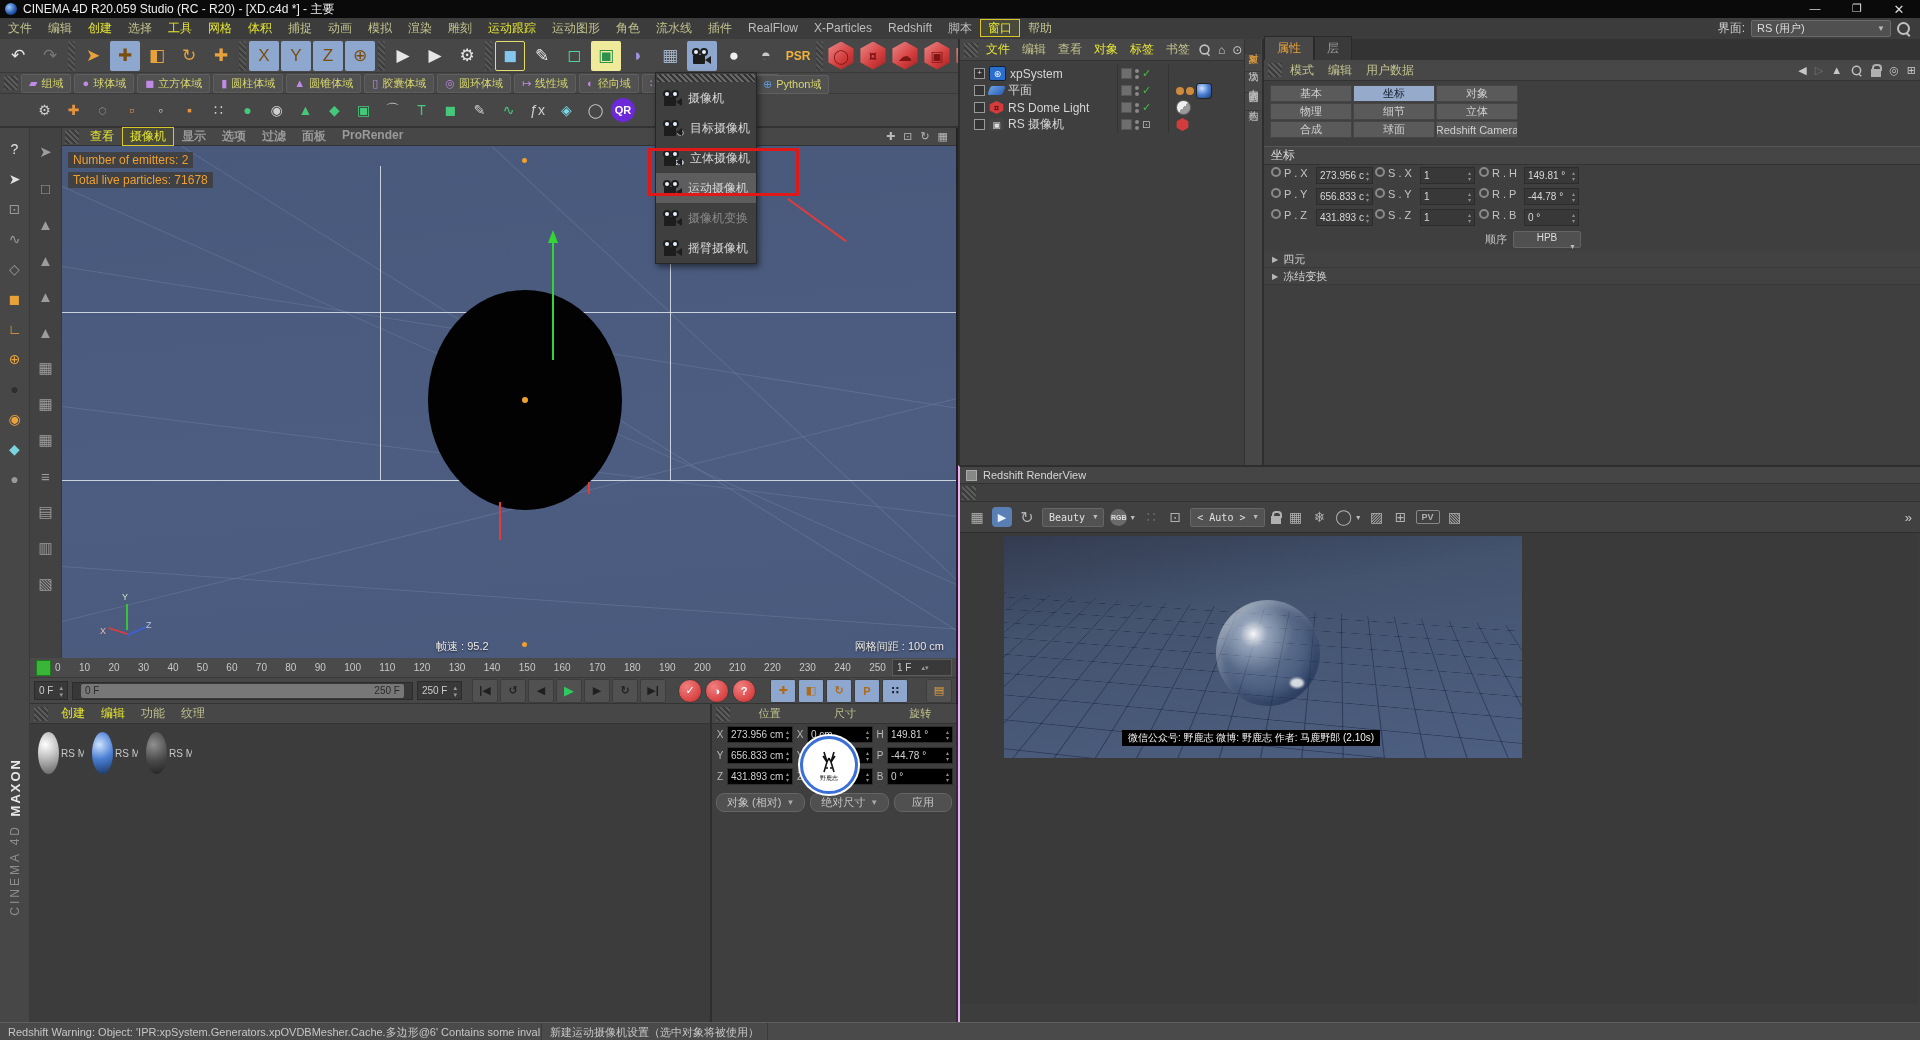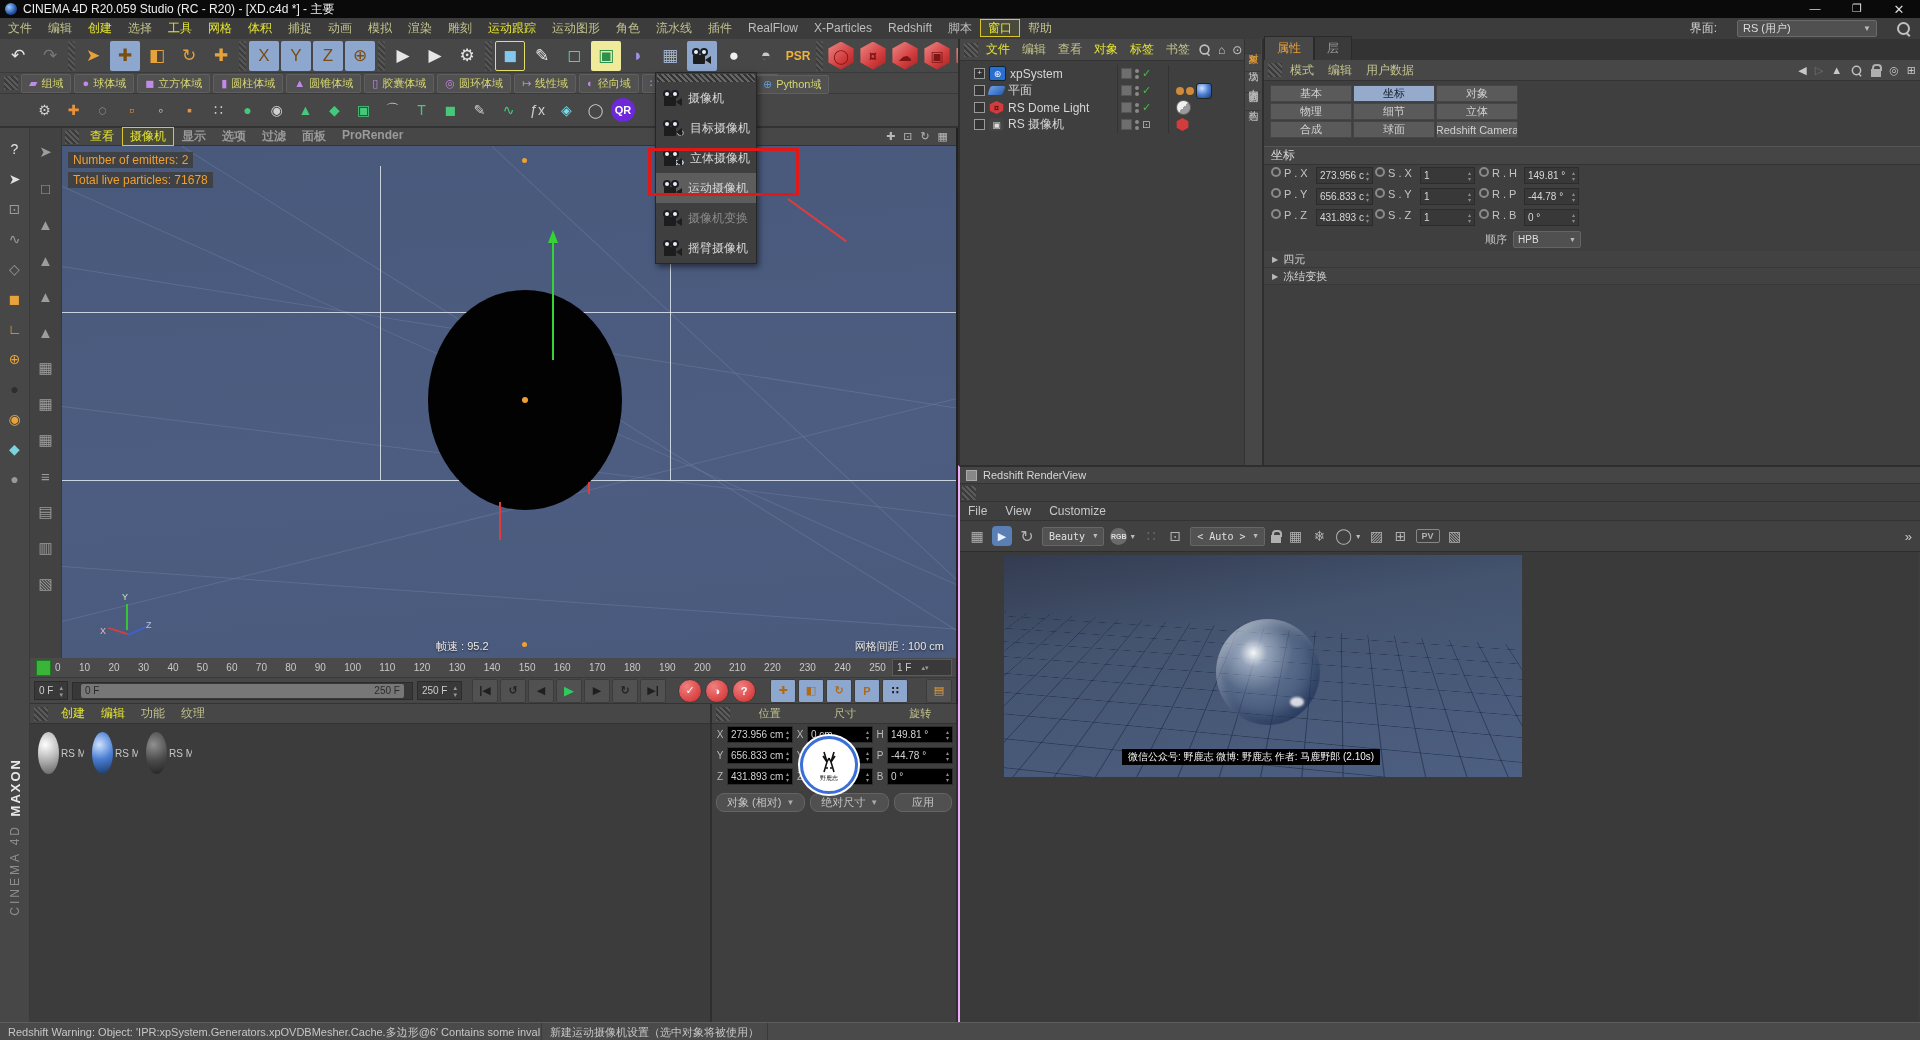--- a/index.html
+++ b/index.html
@@ -11,21 +11,21 @@
   
   #titlebar{left:0;top:0;width:1920px;height:18px;background:#0a0a0a;display:flex;align-items:center;color:#eee;}
   #titlebar .appicon{width:12px;height:12px;border-radius:50%;background:radial-gradient(circle at 35% 35%,#9ecBff,#2255aa 60%,#0b1f44);margin:0 6px 0 5px;}
   #wincontrols{margin-left:auto;display:flex;}
   #wincontrols span{width:42px;text-align:center;color:#ddd;font-size:11px;cursor:default;}
   #wincontrols .close{font-size:13px;}
   #menubar{left:0;top:18px;width:1920px;height:21px;background:#3c3c3c;border-bottom:1px solid #2a2a2a;display:flex;align-items:center;}
   .mi{padding:2px 8px;white-space:nowrap;}
   .mi.k{color:#c2c28e;} .mi.b{color:#e4e434;} .mi.p{color:#bdbdbd;}
   .mi.bx{color:#e4e434;outline:1px solid #d8c62a;outline-offset:-1px;background:#4a4a3a;}
-  #iface{margin-left:auto;display:flex;align-items:center;gap:20px;padding-right:10px;}
+  #iface{margin-left:auto;display:flex;align-items:center;gap:6px;padding-right:10px;}
   #iface .dd{width:128px;height:15px;background:#505050;border:1px solid #6a6a6a;border-radius:2px;display:flex;align-items:center;padding:0 5px;color:#ddd;font-size:11px;}
   #iface .dd .arr{margin-left:auto;color:#bbb;font-size:8px;}
   .isearch{width:9px;height:9px;border:2px solid #c0c0c0;border-radius:50%;position:relative;display:inline-block;}
   .isearch::after{content:"";position:absolute;width:2px;height:5px;background:#c0c0c0;left:8px;top:8px;transform:rotate(-45deg);}
   
   #toolbar1{left:0;top:39px;width:958px;height:34px;background:#474747;border-bottom:1px solid #3a3a3a;display:flex;align-items:center;padding-left:2px;box-sizing:border-box;}
   .tb{width:30px;height:30px;margin:0 1px;display:flex;align-items:center;justify-content:center;font-size:17px;color:#e8a23c;border-radius:2px;flex:0 0 auto;position:relative;}
   .tb.on{background:#8ea7cf;color:#7a4e10;}
   .tb.dim{color:#787878;}
   .tb.white{color:#e6e6e6;}
@@ -175,21 +175,21 @@
   #tabgrid .tg.sel{background:#96aacc;color:#16202e;}
   .secbar{height:17px;background:#454545;border-top:1px solid #555;border-bottom:1px solid #333;display:flex;align-items:center;padding:0 7px;color:#d8d8d8;font-size:12px;margin-top:4px;}
   .arow{display:flex;align-items:center;gap:4px;padding:2px 0 2px 7px;}
   .ag{display:flex;align-items:flex-start;gap:3px;width:100px;}
   .ring{width:10px;height:10px;border:2px solid #8a8a8a;border-radius:50%;box-sizing:border-box;flex:0 0 auto;}
   .albl{color:#c4c4c4;font-size:11px;width:29px;white-space:nowrap;flex:0 0 auto;}
   .afld{width:62px;height:15px;background:#383838;border:1px solid #2c2c2c;color:#d8d8d8;font-size:10px;display:flex;align-items:center;padding:0 3px;gap:2px;}
   .afld .v{flex:1;white-space:nowrap;overflow:hidden;} .afld .ud{color:#8a8a8a;font-size:6px;line-height:6px;}
   #orderrow{display:flex;justify-content:flex-start;padding:3px 0 3px 221px;align-items:center;gap:6px;}
   #orderrow .ol{color:#c4c4c4;font-size:11px;}
-  #orderrow .dd{width:58px;height:15px;background:#505050;border:1px solid #646464;border-radius:2px;color:#ddd;font-size:10px;display:flex;align-items:center;padding:0 4px;}
+  #orderrow .dd{width:58px;height:15px;background:#505050;border:1px solid #646464;border-radius:2px;color:#ddd;font-size:10px;display:flex;align-items:center;padding:0 4px;flex-direction:column;}
   #orderrow .dd .arr{margin-left:auto;font-size:7px;color:#bbb;}
   .foldrow{height:16px;background:#424242;border-bottom:1px solid #383838;display:flex;align-items:center;gap:5px;padding:0 8px;color:#d0d0d0;font-size:11px;}
   .foldrow .tri{color:#b8b8b8;font-size:8px;}
   
   #renderview{left:958px;top:465px;width:962px;height:557px;background:#3d3d3d;box-sizing:border-box;border-left:2px solid #f0abfc;border-top:2px solid #2e2e2e;}
   #rvtitle{height:16px;background:#454545;display:flex;align-items:center;gap:6px;padding:0 6px;font-size:11px;color:#d6d6d6;border-bottom:1px solid #333;}
   #rvtitle .sq{width:9px;height:9px;background:#888;border:1px solid #aaa;}
   #rvgrip{height:17px;display:flex;align-items:center;padding:0 2px;border-bottom:1px solid #333;background:#3f3f3f;}
   #rvmenu{height:18px;display:flex;align-items:center;gap:2px;background:#3f3f3f;border-bottom:1px solid #333;}
   #rvmenu .mi{color:#c8c8c8;padding:1px 8px;}
@@ -975,25 +975,20 @@
 </div>
 
 <div id="renderview" class="abs">
   <div id="rvtitle">
     <span class="sq"></span>
     <span>Redshift RenderView</span>
   </div>
   <div id="rvgrip">
       <span class="grip"></span>
     </div>
-  <div id="rvmenu">
-    <span class="mi">File</span>
-    <span class="mi">View</span>
-    <span class="mi">Customize</span>
-  </div>
   <div id="rvtools">
     <span class="rvi" able="true">▦</span>
     <span class="rvi playbtn">▶</span>
     <span class="rvi" style="font-size:16px;">↻</span>
     <span class="rvdd">
         <span>Beauty</span>
         <span class="arr">▼</span>
       </span>
     <span style="display:flex;align-items:center;gap:2px;">
       <span class="rgbic">RGB</span>

